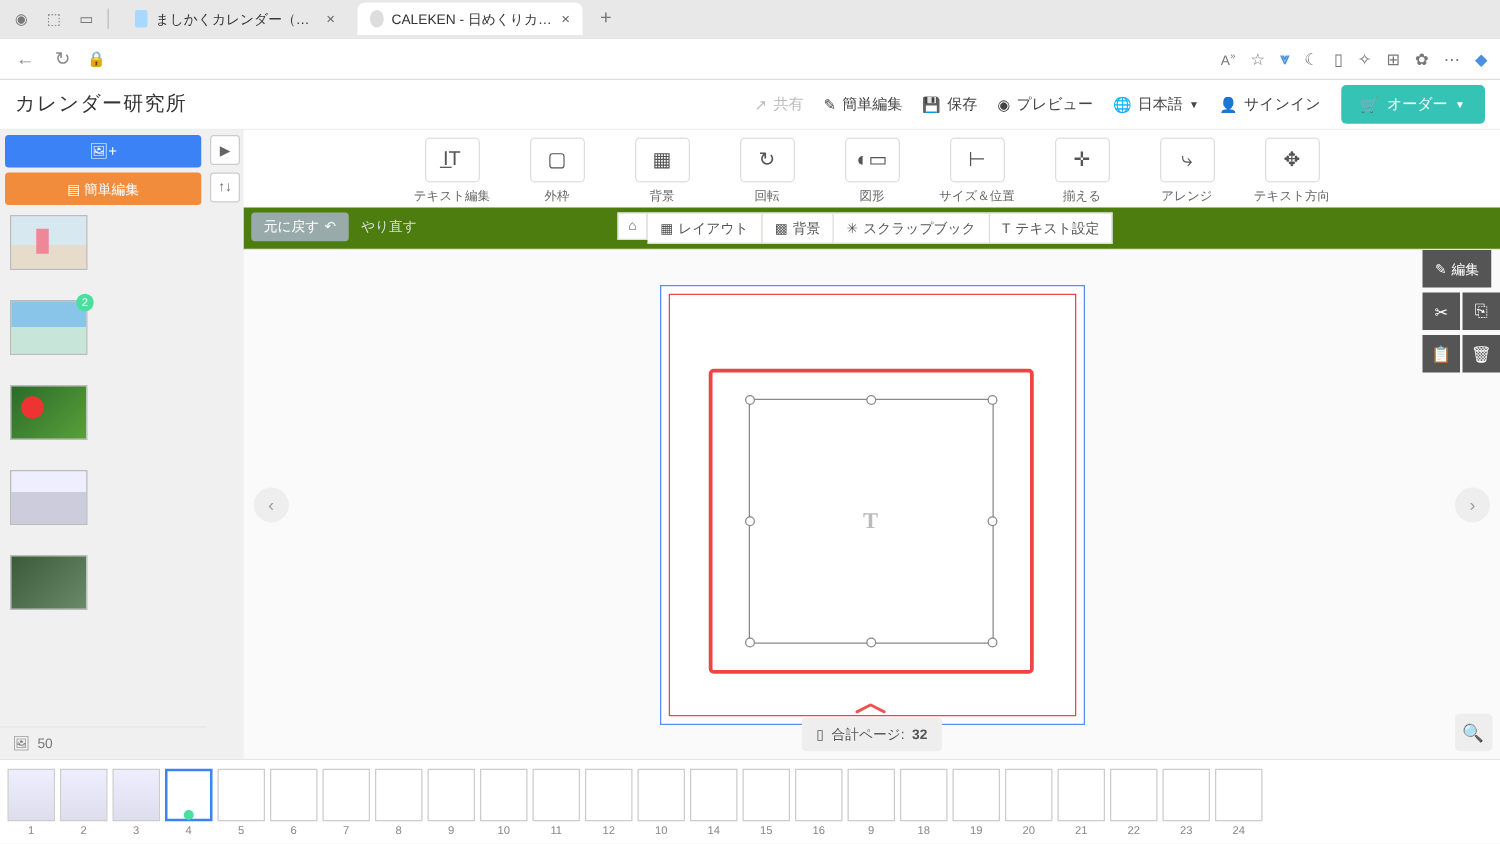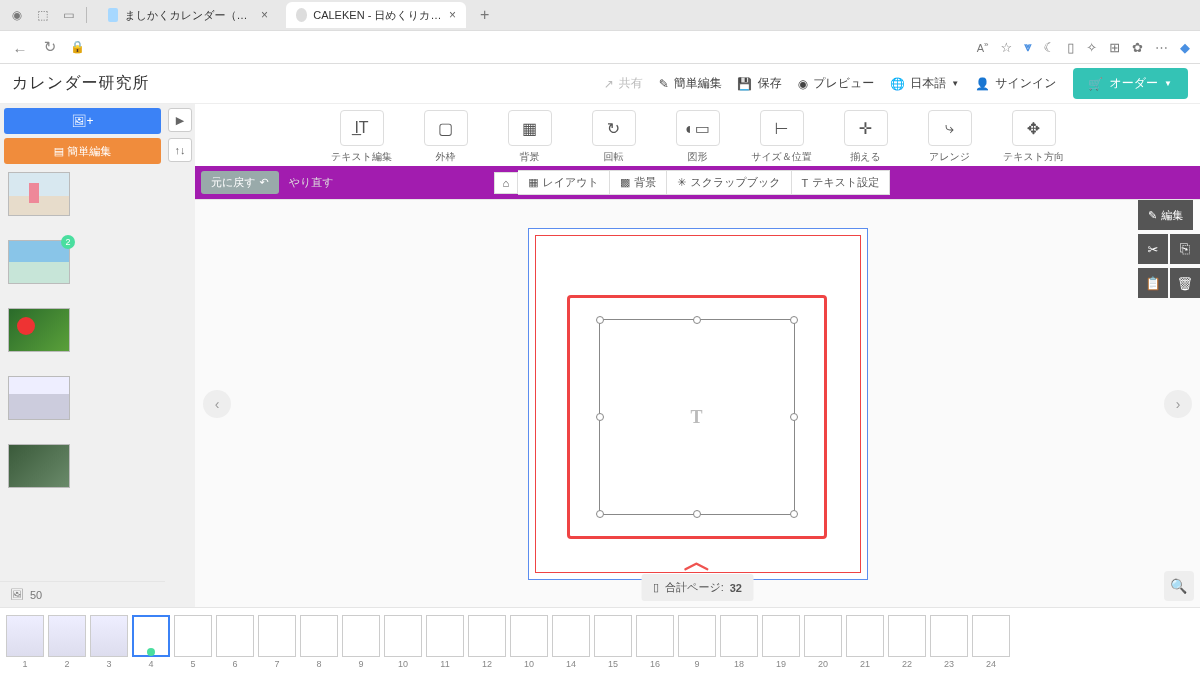--- a/index.html
+++ b/index.html
@@ -38,21 +38,21 @@
 
   .left-mini-col { width: 30px; display: flex; flex-direction: column; gap: 6px; padding-top: 4px; align-items: center; }
   .mini-btn { width: 24px; height: 24px; background: #fff; border: 1px solid #ccc; border-radius: 3px; display: flex; align-items: center; justify-content: center; color: #666; font-size: 11px;}
 
   .center-col { flex: 1; display: flex; flex-direction: column; position: relative; background: #fafafa; }
   .toolbar { display: flex; justify-content: center; gap: 20px; padding: 6px 0 2px; background: #fff; }
   .tool { display: flex; flex-direction: column; align-items: center; gap: 4px; width: 64px; }
   .tool .iconbox { width: 44px; height: 36px; border: 1px solid #ddd; border-radius: 4px; display: flex; align-items: center; justify-content: center; font-size: 16px; color: #555; }
   .tool .lbl { font-size: 10px; color: #666; text-align: right; }
 
-  .tabbar { display: flex; align-items: center; gap: 0; padding: 4px 6px; background: #a21caf; border-bottom: 1px solid #e5e5e5; }
+  .tabbar { display: flex; align-items: flex-start; gap: 0; padding: 4px 6px; background: #4d7c0f; border-bottom: 1px solid #e5e5e5; }
   .undo { background: #9aa; color: #fff; padding: 4px 10px; border-radius: 3px; font-size: 11px; display:flex; align-items:center; gap:4px;}
   .ghost { color: #ddd; padding: 4px 10px; font-size: 11px; }
   .tabbar .tsp { flex: 0 0 150px; }
   .pill { background: #fff; border: 1px solid #ddd; padding: 4px 10px; font-size: 11px; display:flex; align-items:center; gap:4px; color:#555; }
   .pill.home { padding: 4px 8px; }
   .pill + .pill { border-left: none; }
 
   .canvas-wrap { flex: 1; position: relative; display: flex; align-items: center; justify-content: center; }
   .nav-circle { position: absolute; width: 28px; height: 28px; border-radius: 50%; background: #eee; color: #999; display:flex; align-items:center; justify-content:center; font-size:14px;}
   .nav-circle.left { left: 8px; } .nav-circle.right { right: 8px; }

